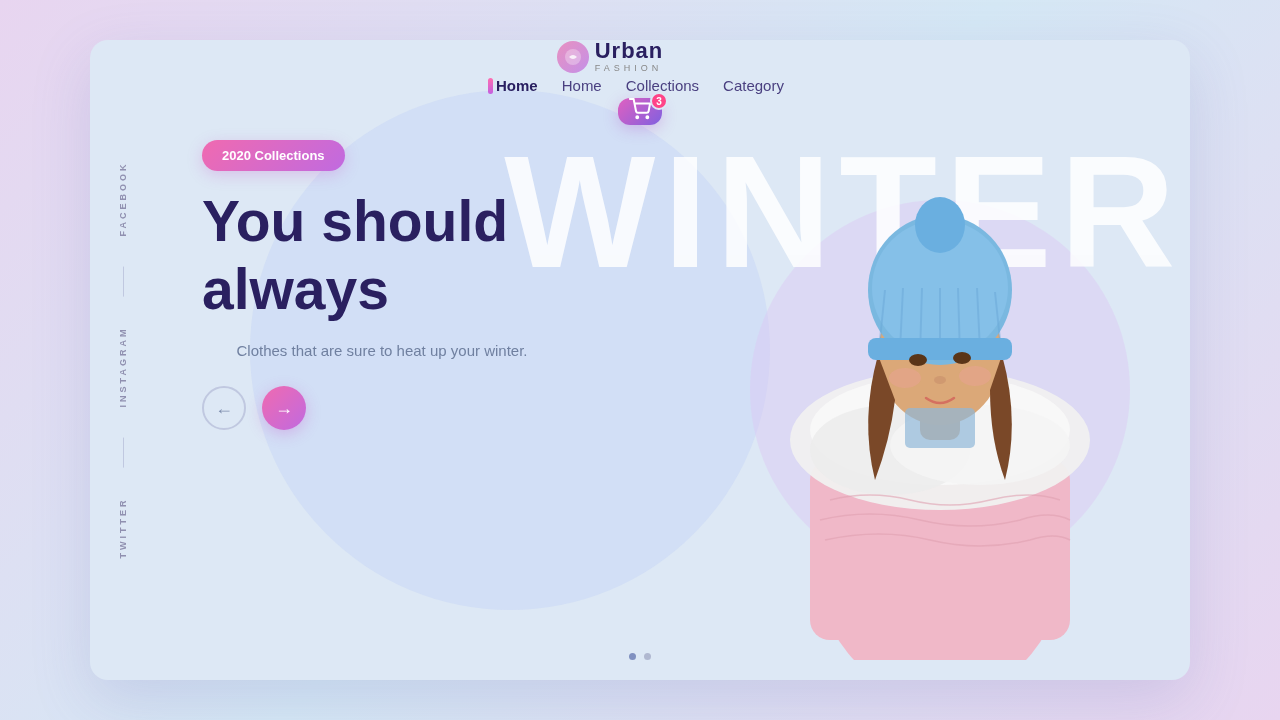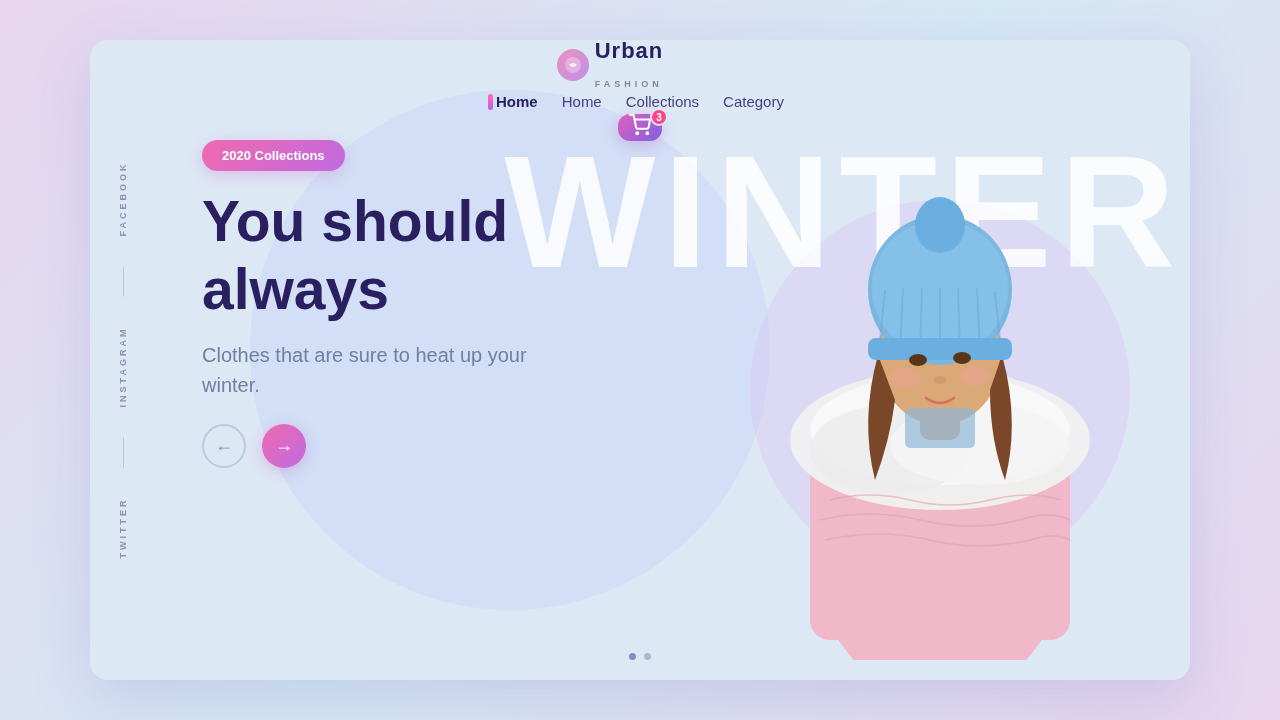--- a/index.html
+++ b/index.html
@@ -82,22 +82,21 @@
       font-size: 22px;
       font-weight: 800;
       color: #2a2060;
       letter-spacing: 1px;
     }
     .logo-fashion {
       font-size: 9px;
       letter-spacing: 4px;
       color: #888;
       text-transform: uppercase;
-      margin-top: 18px;
-      font-weight: bold;
+      margin-top: 2px;
     }
 
     .nav-links {
       display: flex;
       align-items: center;
       gap: 24px;
       flex: 1;
     }
     .nav-item {
       font-size: 15px;
@@ -180,24 +179,25 @@
 
     .hero-title {
       font-size: 57px;
       font-weight: 700;
       color: #2a2060;
       line-height: 1.2;
       max-width: 420px;
     }
 
     .hero-subtitle {
-      font-size: 20px;
+      font-size: 15px;
       color: #7080a0;
       max-width: 360px;
       line-height: 1.5;
+      text-align: center;
     }
 
     .hero-buttons {
       display: flex;
       gap: 16px;
       align-items: center;
       margin-top: 8px;
     }
 
     .btn-circle {

